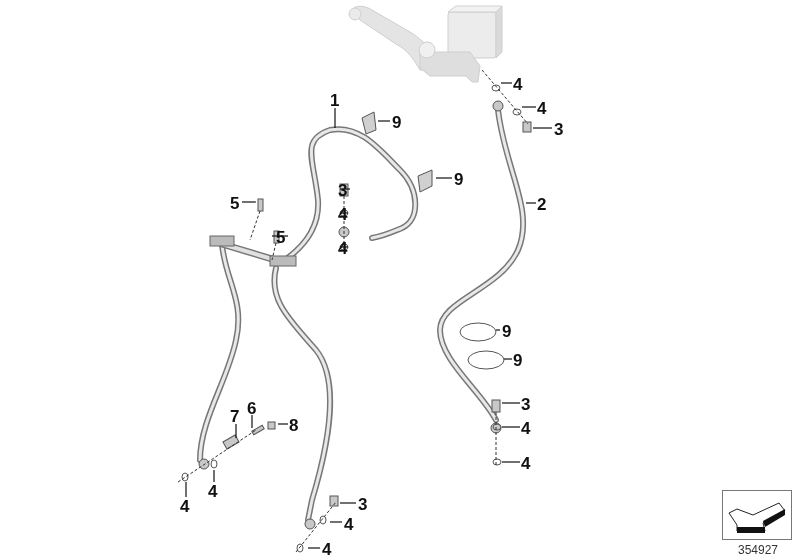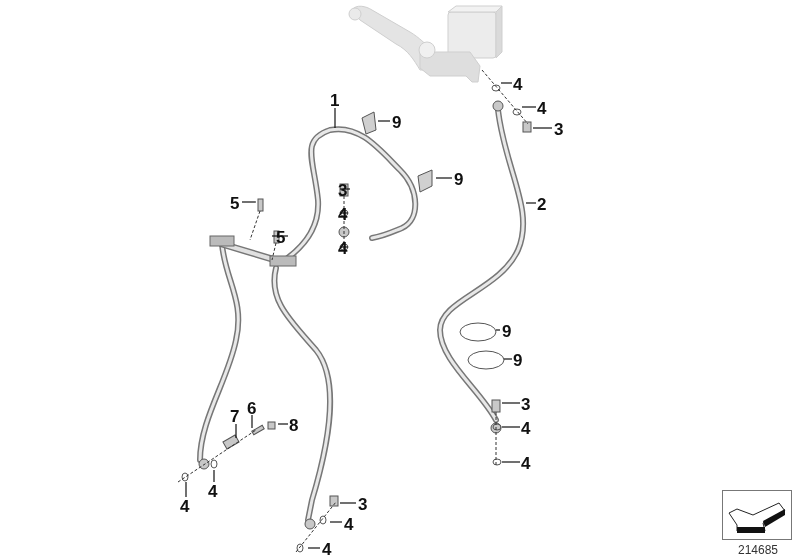--- a/index.html
+++ b/index.html
@@ -161,14 +161,14 @@
       <div class="callout" style="left: 322px; top: 541px;">4</div>
     </div>
 
   <div class="navbox">
     <svg width="68" height="48" viewBox="0 0 68 48">
       <path d="M6 22 L14 34 L14 40 L42 40 L40 32 L62 20 L56 12 L30 24 L14 18 Z" fill="#fff" stroke="#222" stroke-width="1"></path>
       <path d="M14 36 L42 36 L42 42 L14 42 Z" fill="#111"></path>
       <path d="M40 30 L62 18 L62 24 L42 36 Z" fill="#111"></path>
     </svg>
   </div>
-  <div class="docnum">214685</div>
+  <div class="docnum">354927</div>
 </div>
 
 </body></html>

